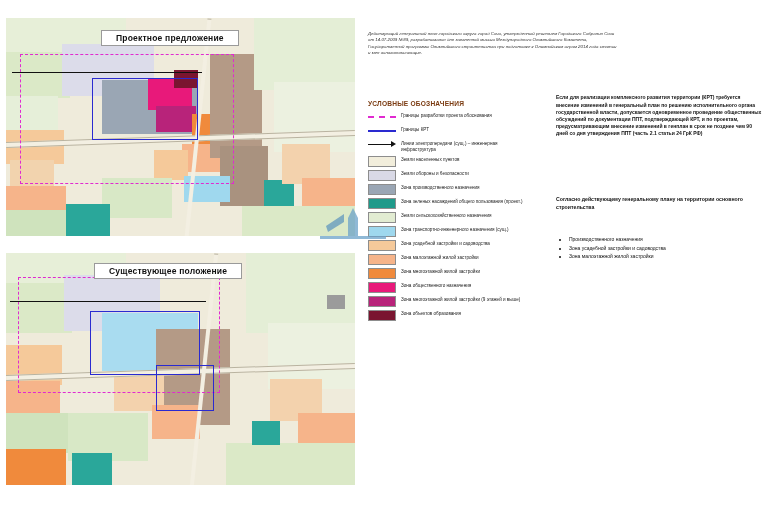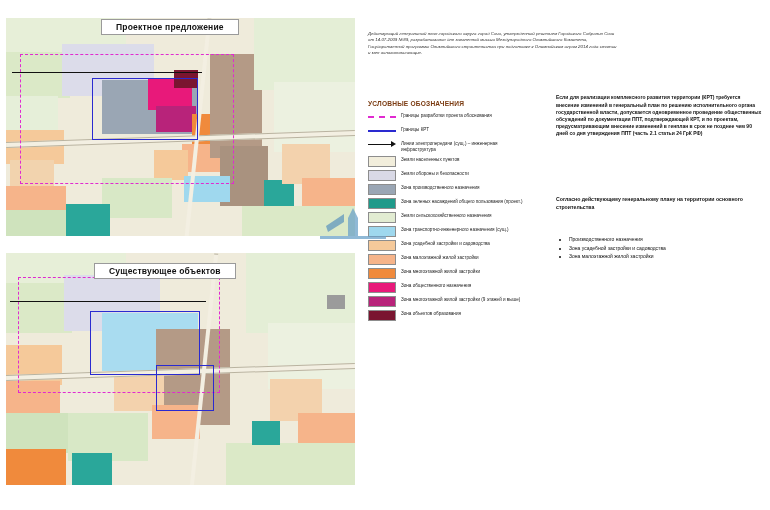--- a/index.html
+++ b/index.html
@@ -35,21 +35,21 @@
     z-index: 40;
     background: #ffffff;
     border: 1px solid #9a9a9a;
     font-size: 8.5px;
     font-weight: bold;
     color: #111;
     padding: 2px 14px;
     letter-spacing: .2px;
     white-space: nowrap;
   }
-  #title-top { left: 95px; top: 1px; }
+  #title-top { left: 95px; top: 12px; }
   #title-bottom { left: 88px; top: 10px; }
 
   
   .poly { position: absolute; }
 
   .road {
     position: absolute;
     background: #f3efe2;
     border-top: 1px solid #b9b3a0;
     border-bottom: 1px solid #b9b3a0;
@@ -269,21 +269,21 @@
     <div class="poly" style="left:246px;top:168px;width:28px;height:24px;background:#2aa79a;"></div>
 
     <div class="road" style="left:0;top:116px;width:349px;height:4px;transform:rotate(-2deg);"></div>
     <div class="road" style="left:196px;top:0;width:4px;height:232px;transform:rotate(6deg);"></div>
 
     <div class="dashline" style="left:12px;top:24px;width:200px;height:114px;"></div>
     <div class="krtline" style="left:84px;top:58px;width:108px;height:62px;"></div>
     <div class="krtline" style="left:150px;top:112px;width:56px;height:44px;"></div>
     <div class="blackline" style="left:4px;top:48px;width:196px;"></div>
 
-    <div class="map-title" id="title-bottom">Существующее объектов</div>
+    <div class="map-title" id="title-bottom">Существующее положение</div>
   </div>
 
   <div id="grayblock"></div>
 
   <svg id="watermark" viewBox="0 0 70 44">
     <path d="M2 40 L30 40 L30 22 L35 12 L40 22 L40 40 L68 40 L68 43 L2 43 Z" fill="#6fa3c9" opacity="0.85"></path>
     <path d="M8 30 L26 18 L26 26 L10 36 Z" fill="#5b93bd" opacity="0.8"></path>
   </svg>
 
   <div id="note-top">Действующий генеральный план городского округа город Сочи, утвержденный решением Городского Собрания Сочи от 14.07.2009 №89, разрабатывался для заявленной миссии Международного Олимпийского Комитета, Государственной программы Олимпийского строительства при подготовке к Олимпийским играм 2014 года статьи и мен основополагающие.</div>

